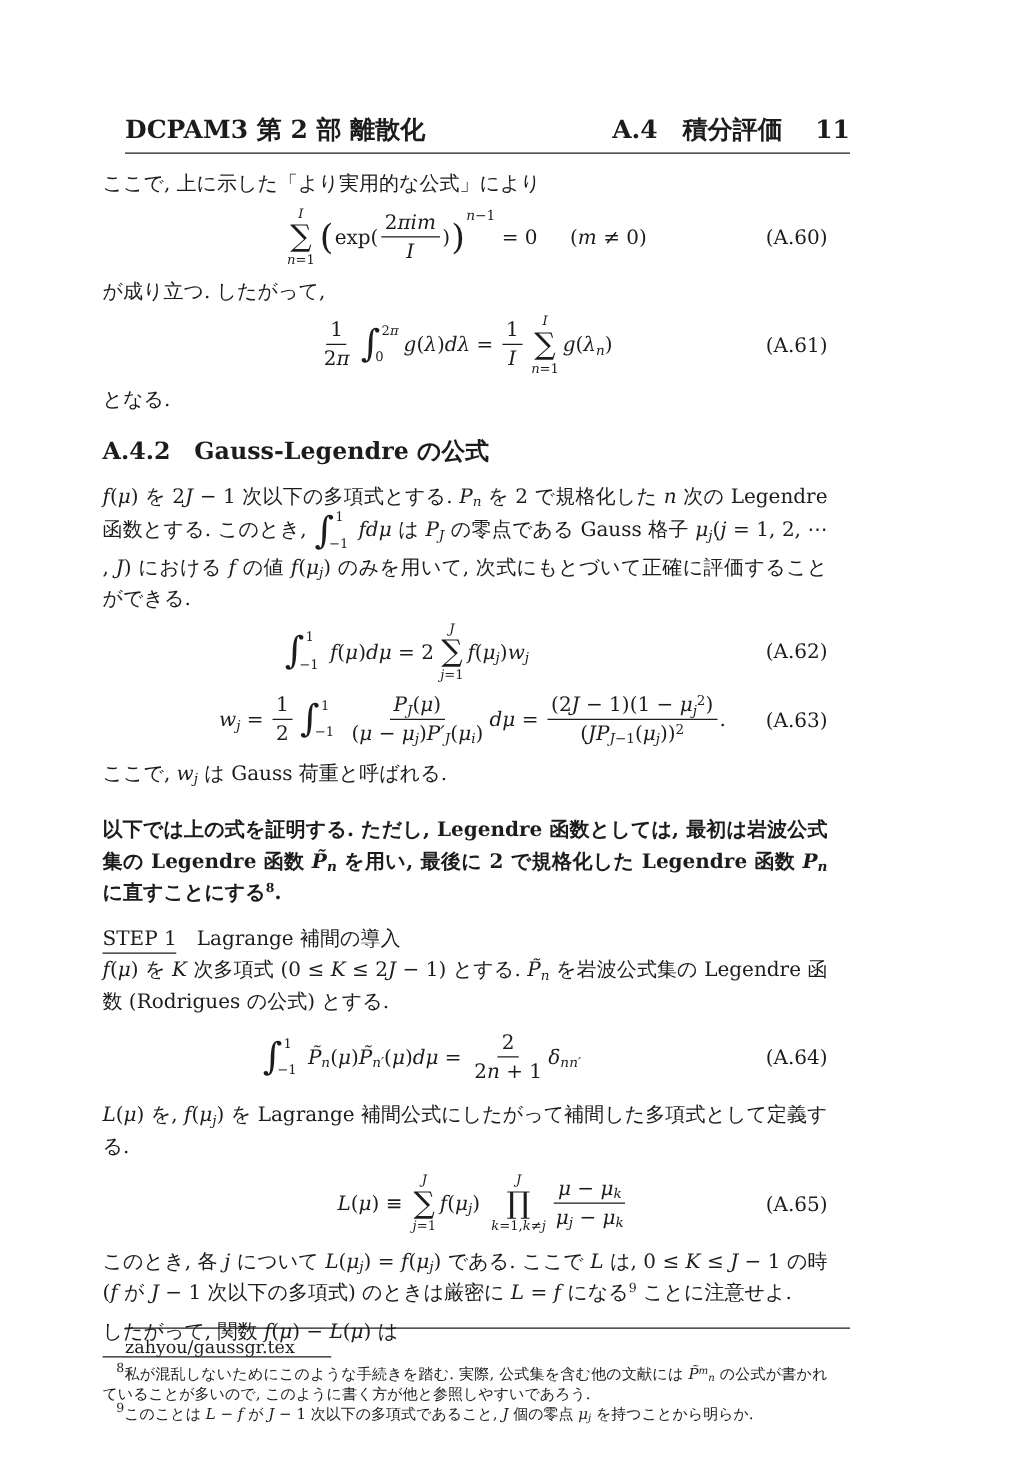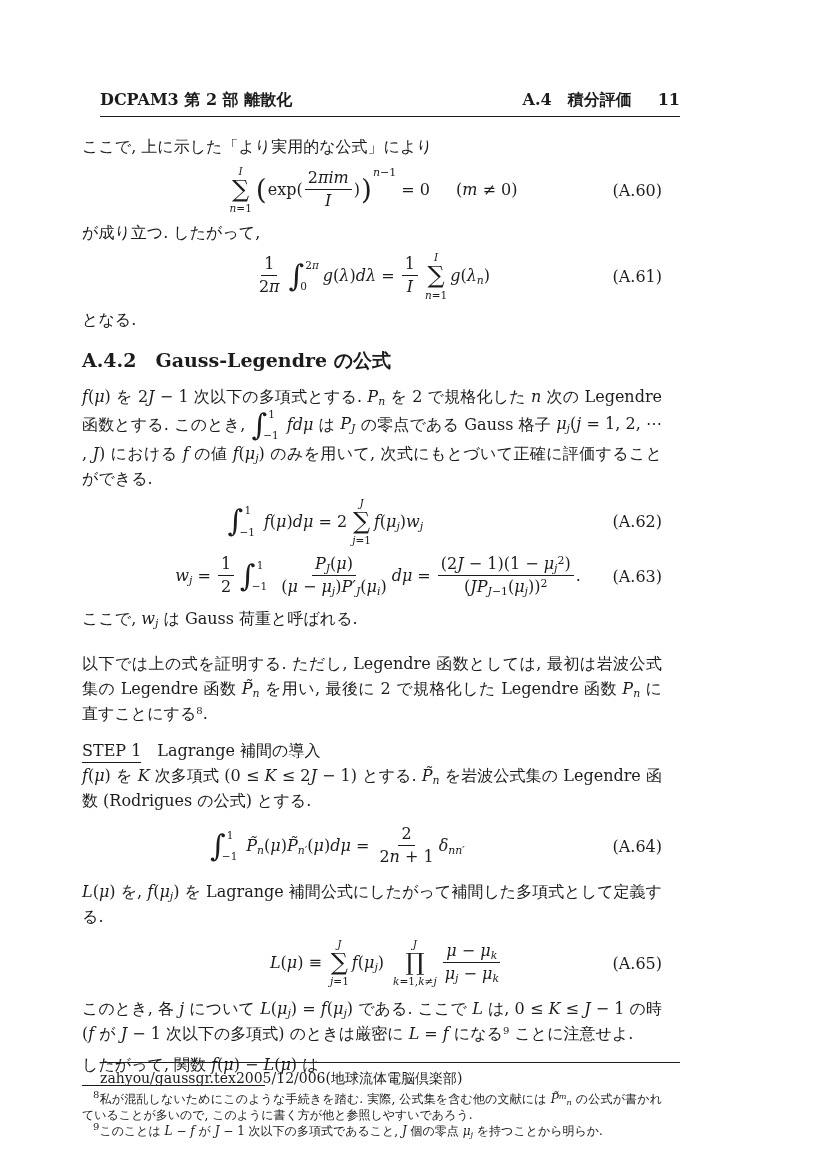--- a/index.html
+++ b/index.html
@@ -1,29 +1,29 @@
 <!DOCTYPE html>
 <html><head>
 <meta charset="utf-8">
 <style>
   html,body{margin:0;padding:0;background:#ffffff;}
   .page{position:relative;width:826px;height:1169px;background:#fff;color:#1c1c1c;
         font-family:"DejaVu Serif","Liberation Serif",serif;overflow:hidden;}
   
   .pagehead{position:absolute;left:100px;top:90px;width:580px;display:flex;
             justify-content:space-between;align-items:baseline;font-weight:bold;
-            font-size:16px;border-bottom:1px solid #1c1c1c;padding-bottom:5px;gap:15px;}
+            font-size:20px;border-bottom:1px solid #1c1c1c;padding-bottom:5px;gap:15px;}
   .pn{margin-left:26px;}
   
   .bodycol{position:absolute;left:82px;top:116px;width:580px;}
   .para{margin:0;font-size:16px;line-height:25px;text-align:justify;}
   .para span{white-space:pre-wrap;}
   .p1{margin-top:18px;}
   .sechead{margin:16px 0 10px;font-size:19px;font-weight:bold;}
-  .gap-top{margin-top:20px;}
+  .gap-top{margin-top:20px;font-weight:bold;}
   .step{margin-top:12px;}
   .p10{margin-top:6px;}
   .ul{border-bottom:1px solid #1c1c1c;padding-bottom:2px;}
   
   .equation{position:relative;display:flex;justify-content:center;align-items:center;
             margin:6px 0;min-height:48px;font-size:16px;}
   .eqbody{display:flex;align-items:center;}
   .eqbody>span, .eqbody sub, .eqbody sup{white-space:pre-wrap;}
   .eqtag{position:absolute;right:0;top:50%;transform:translateY(-50%);font-size:16px;}
   .eq62 .eqbody{transform:translateX(-47px);}
@@ -186,16 +186,15 @@
     <div class="fnblock">
       <div class="fnrule"></div>
       <p class="fn"><sup class="fnmark">8</sup><span>私が混乱しないためにこのような手続きを踏む. 実際, 公式集を含む他の文献には </span><span><span class="mi">P̃</span><sup><span class="mi">m</span></sup><sub><span class="mi">n</span></sub></span><span> の公式が書かれていることが多いので, このように書く方が他と参照しやすいであろう.</span></p>
       <p class="fn"><sup class="fnmark">9</sup><span>このことは </span><span><span class="mi">L</span><span class="mr"> − </span><span class="mi">f</span></span><span> が </span><span><span class="mi">J</span><span class="mr"> − 1</span></span><span> 次以下の多項式であること, </span><span><span class="mi">J</span></span><span> 個の零点 </span><span><span class="mi">μ</span><sub><span class="mi">j</span></sub></span><span> を持つことから明らか.</span></p>
     </div>
 
   </main>
 
   <footer class="pagefoot">
     <span>zahyou/gaussgr.tex</span>
-    <span>2005/12/006(地球流体電脳倶楽部)</span>
   </footer>
 
 </div>
 
 </body></html>

